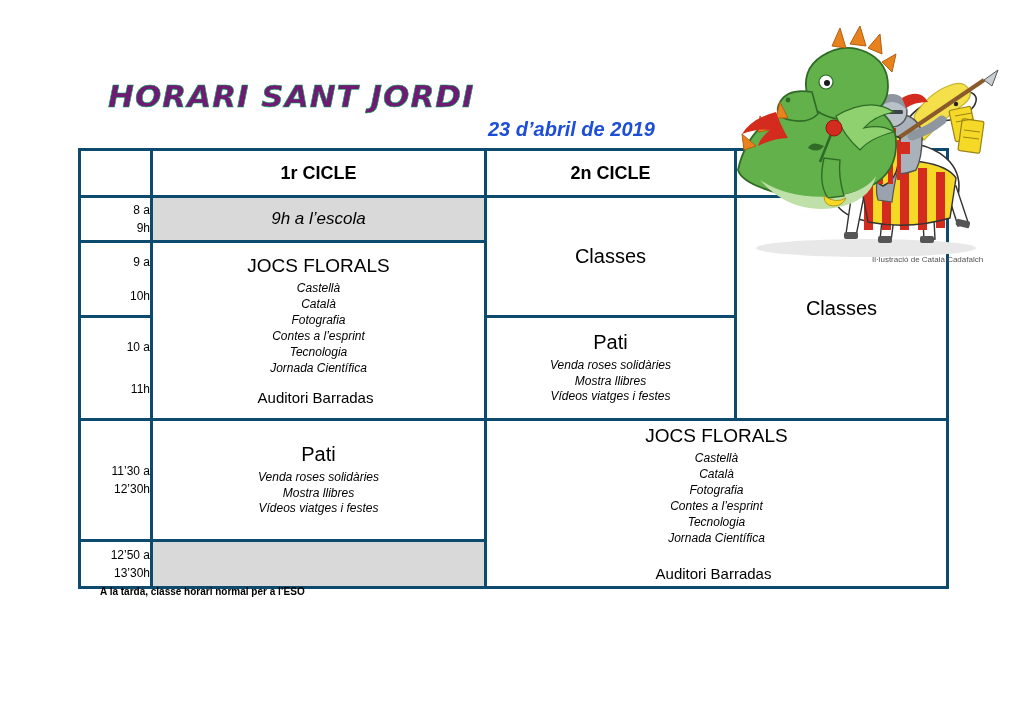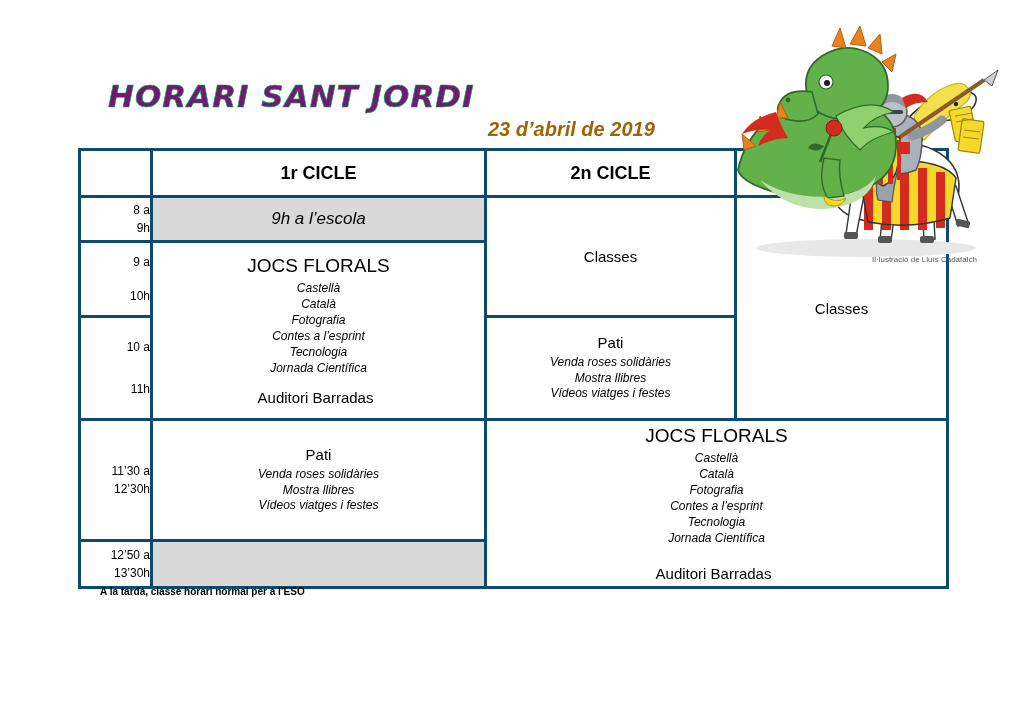--- a/index.html
+++ b/index.html
@@ -31,21 +31,21 @@
   }
 
   #subtitle {
     position: absolute;
     left: 488px;
     top: 118px;
     font-family: "Liberation Sans", sans-serif;
     font-size: 20px;
     font-weight: bold;
     font-style: italic;
-    color: #a16207;
+    color: #1d4ed8;
     white-space: nowrap;
   }
 
   
   #schedule {
     position: absolute;
     left: 78px;
     top: 148px;
     width: 868px;
     border-collapse: collapse;
@@ -79,21 +79,21 @@
   .shaded { background: #d9d9d9; }
 
   .center {
     text-align: center;
   }
 
   .big {
     font-size: 19px;
   }
   .med {
-    font-size: 15px;
+    font-size: 20px;
   }
   .italic-big {
     font-size: 17px;
     font-style: italic;
   }
   .sublist {
     font-size: 12px;
     font-style: italic;
     line-height: 1.33;
   }
@@ -355,13 +355,13 @@
       </g>
     </g>
 
     <g>
       <line x1="116" y1="112" x2="104" y2="142" stroke="#2f6b27" stroke-width="2.6"></line>
       <circle cx="118" cy="108" r="8" fill="#d42b1f" stroke="#8c1a12" stroke-width="1"></circle>
       <path d="M108 126 q -12 -6 -16 2 q 10 6 16 -2 z" fill="#2f6b27"></path>
     </g>
   </svg>
 </div>
-<div id="illus-credit">Il·lustració de Lluís Cadafalch</div>
+<div id="illus-credit">Il·lustració de Català Cadafalch</div>
 
 </body></html>

